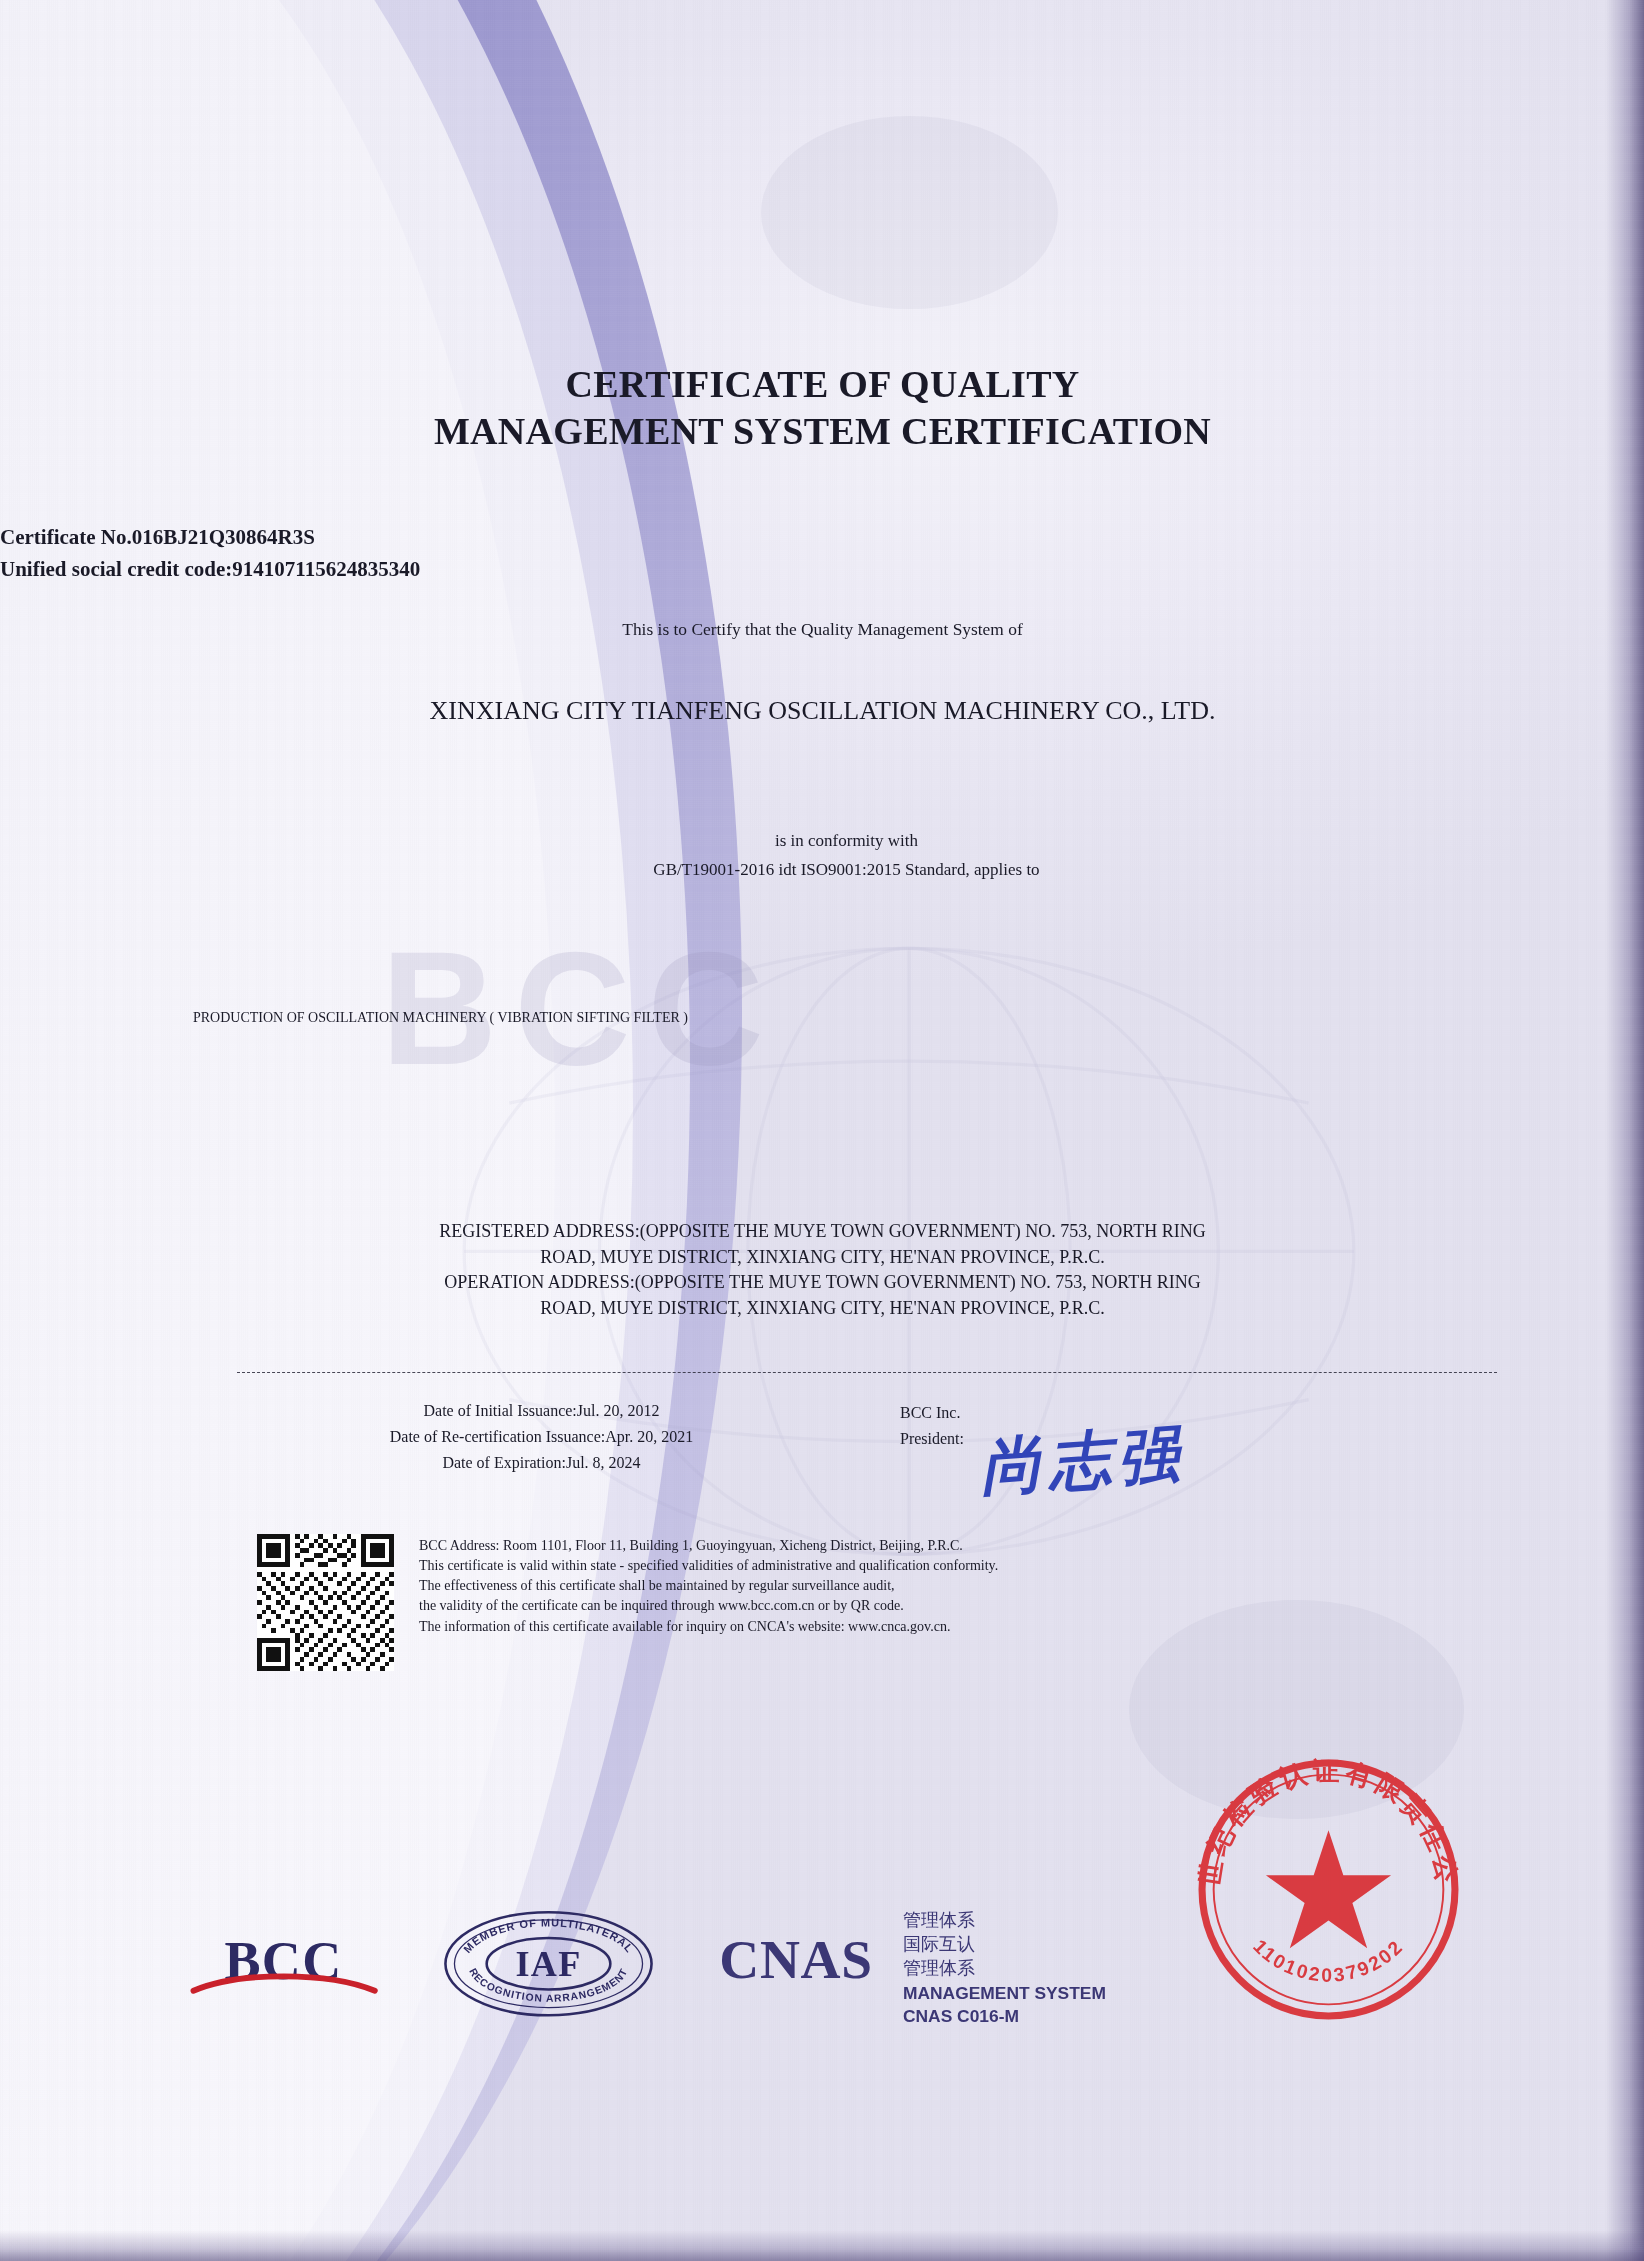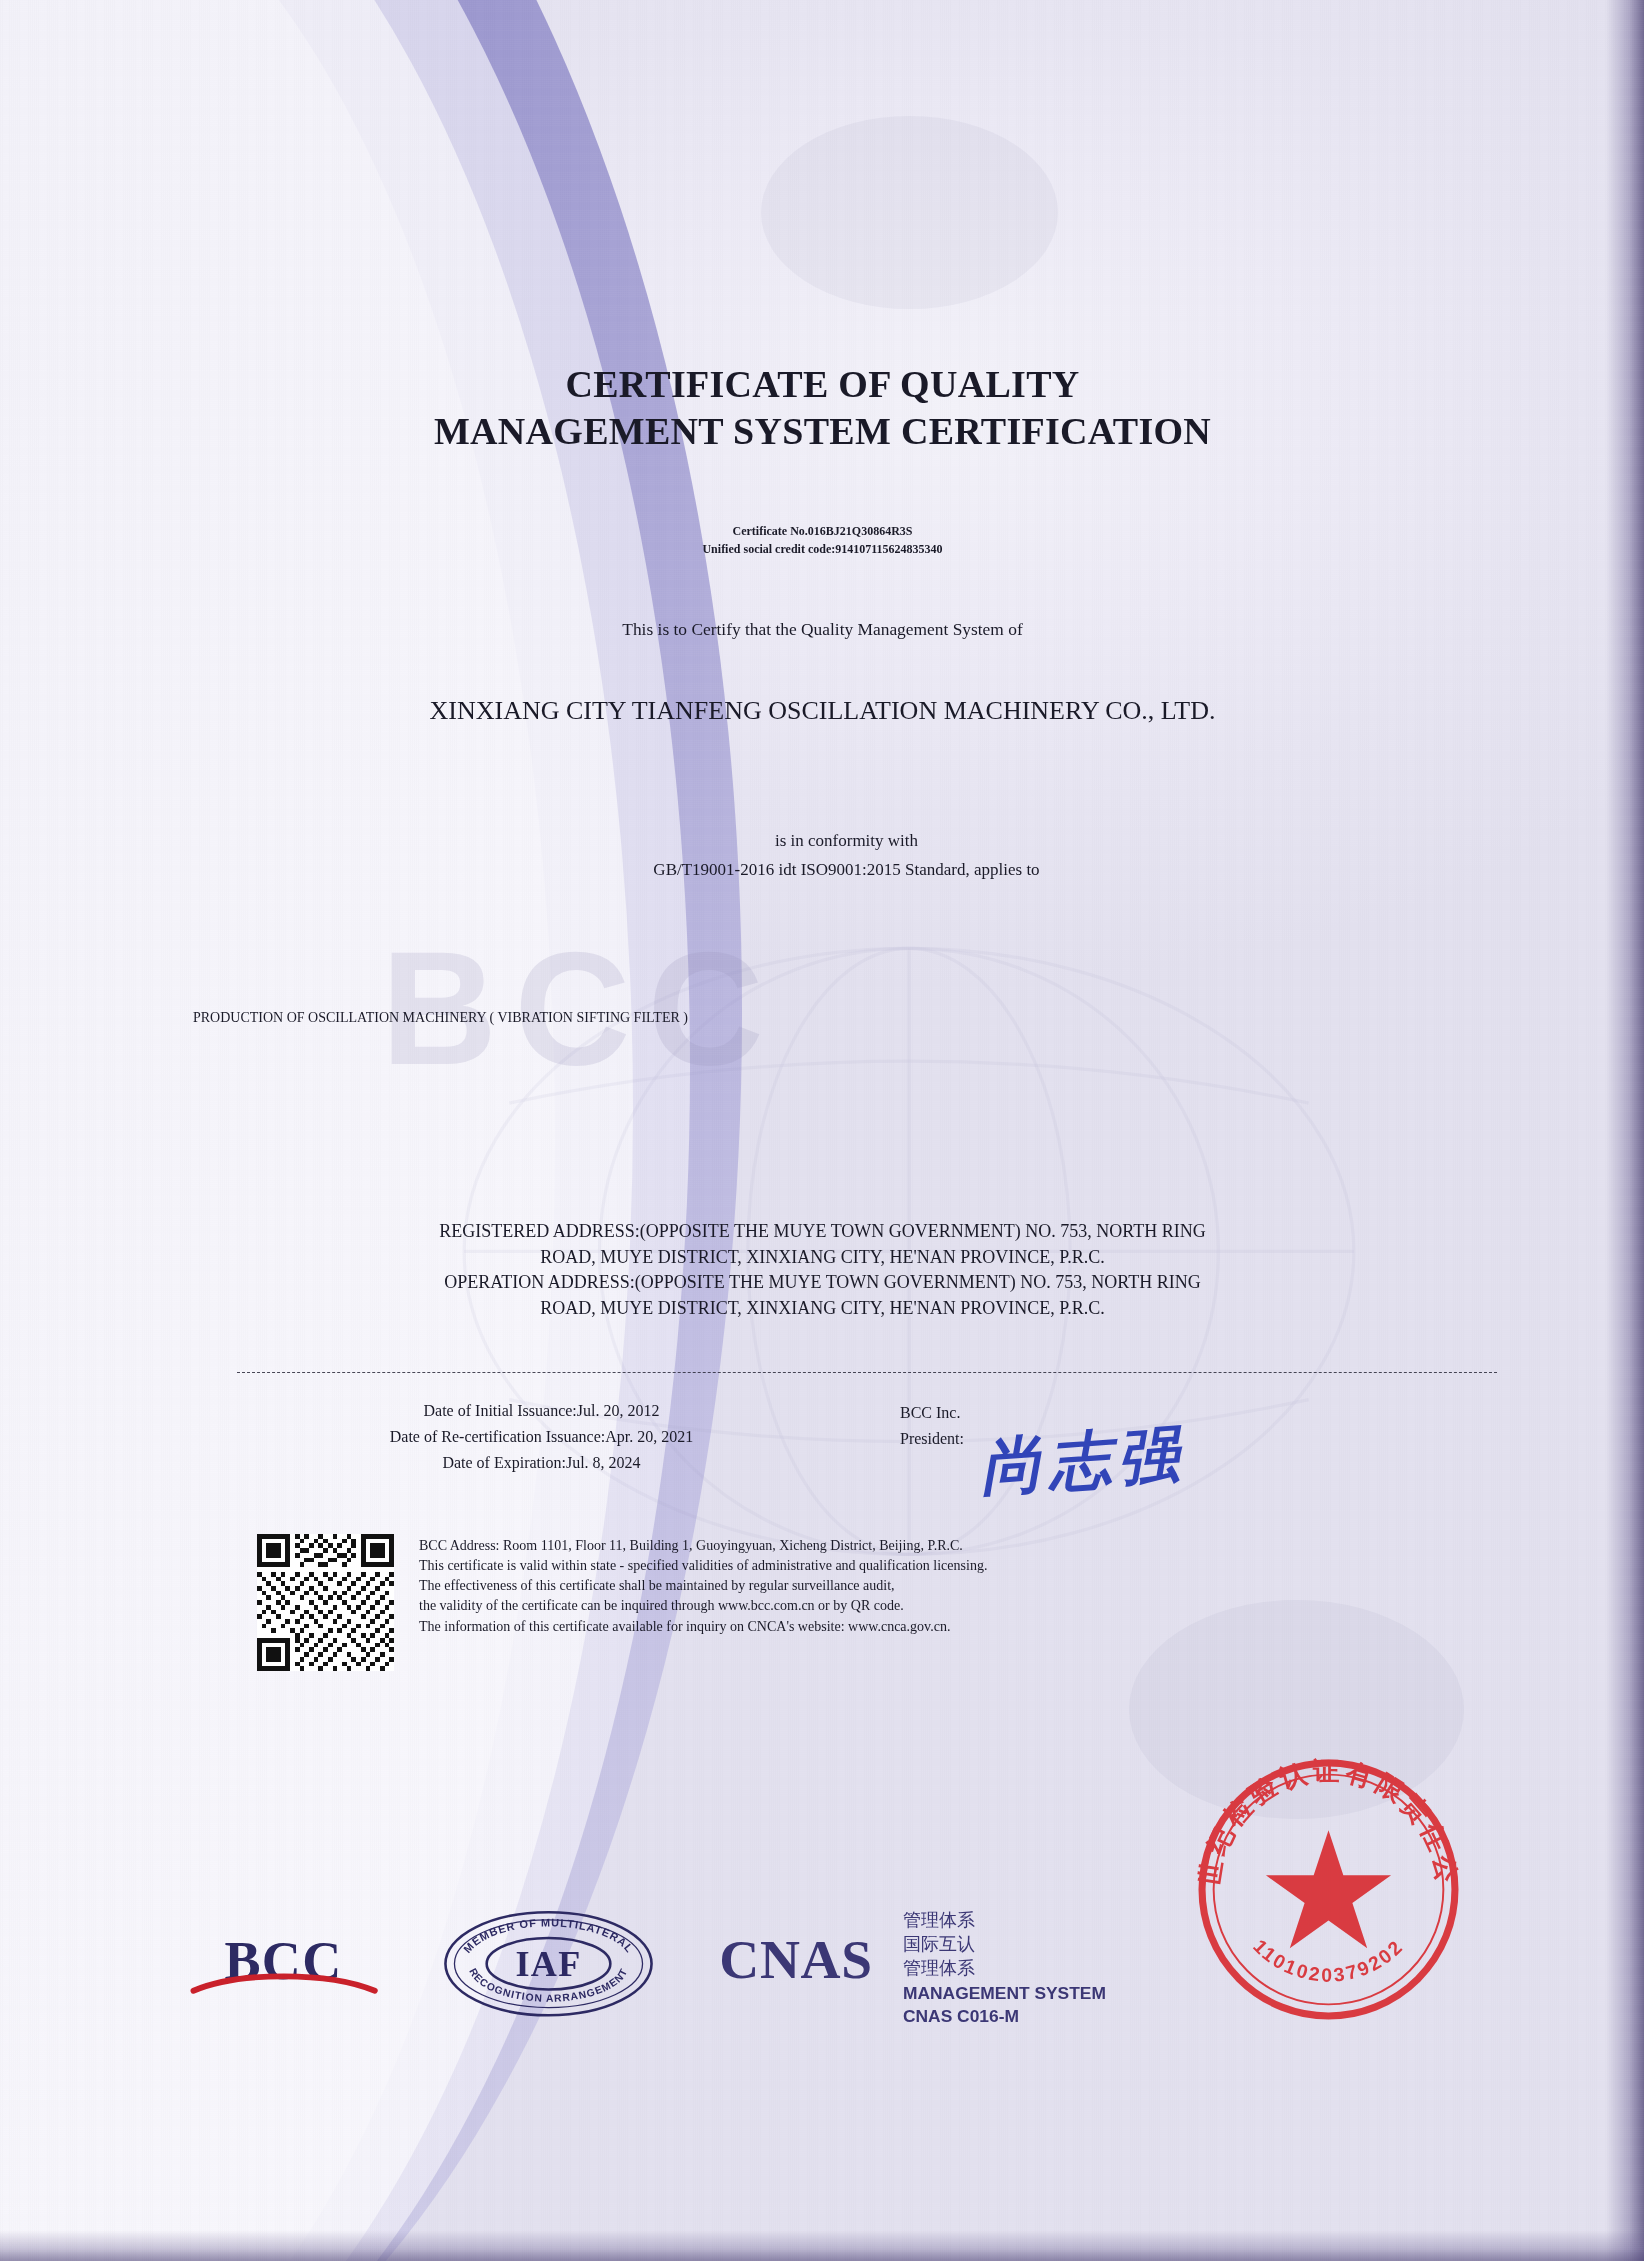--- a/index.html
+++ b/index.html
@@ -105,22 +105,21 @@
     font-weight: 700;
     line-height: 1.24;
     letter-spacing: 0.3px;
   }
   .title .line2 { display: block; }
 
   .certno {
     position: absolute;
     left: 0; right: 0;
     top: 522px;
-    text-align: center;
-    font-size: 12px;
+    font-size: 21px;
     font-weight: 700;
     line-height: 1.5;
   }
   .intro {
     position: absolute;
     left: 0; right: 0;
     top: 619px;
     text-align: center;
     font-size: 17.4px;
   }
@@ -562,21 +561,21 @@
           <rect x="13" y="28" width="1" height="1"></rect>
           <rect x="16" y="28" width="1" height="1"></rect>
           <rect x="19" y="28" width="1" height="1"></rect>
           <rect x="23" y="28" width="1" height="1"></rect>
           <rect x="26" y="28" width="1" height="1"></rect>
       </g>
     </svg>
 
     <div class="legal">
       <div>BCC Address: Room 1101, Floor 11, Building 1, Guoyingyuan, Xicheng District, Beijing, P.R.C.</div>
-      <div>This certificate is valid within state - specified validities of administrative and qualification licensing.</div>
+      <div>This certificate is valid within state - specified validities of administrative and qualification conformity.</div>
       <div>The effectiveness of this certificate shall be maintained by regular surveillance audit,</div>
       <div>the validity of the certificate can be inquired through www.bcc.com.cn or by QR code.</div>
       <div>The information of this certificate available for inquiry on CNCA's website: www.cnca.gov.cn.</div>
     </div>
 
     <div class="logos">
 
       <svg class="logo-bcc" viewBox="0 0 300 120">
         <text x="150" y="78" text-anchor="middle" font-family="Liberation Serif, serif" font-size="84" font-weight="700" fill="#2d2a63" letter-spacing="2">BCC</text>
         <path d="M10 96 C80 66, 220 66, 292 96" stroke="#c9212b" stroke-width="9" fill="none" stroke-linecap="round"></path>

